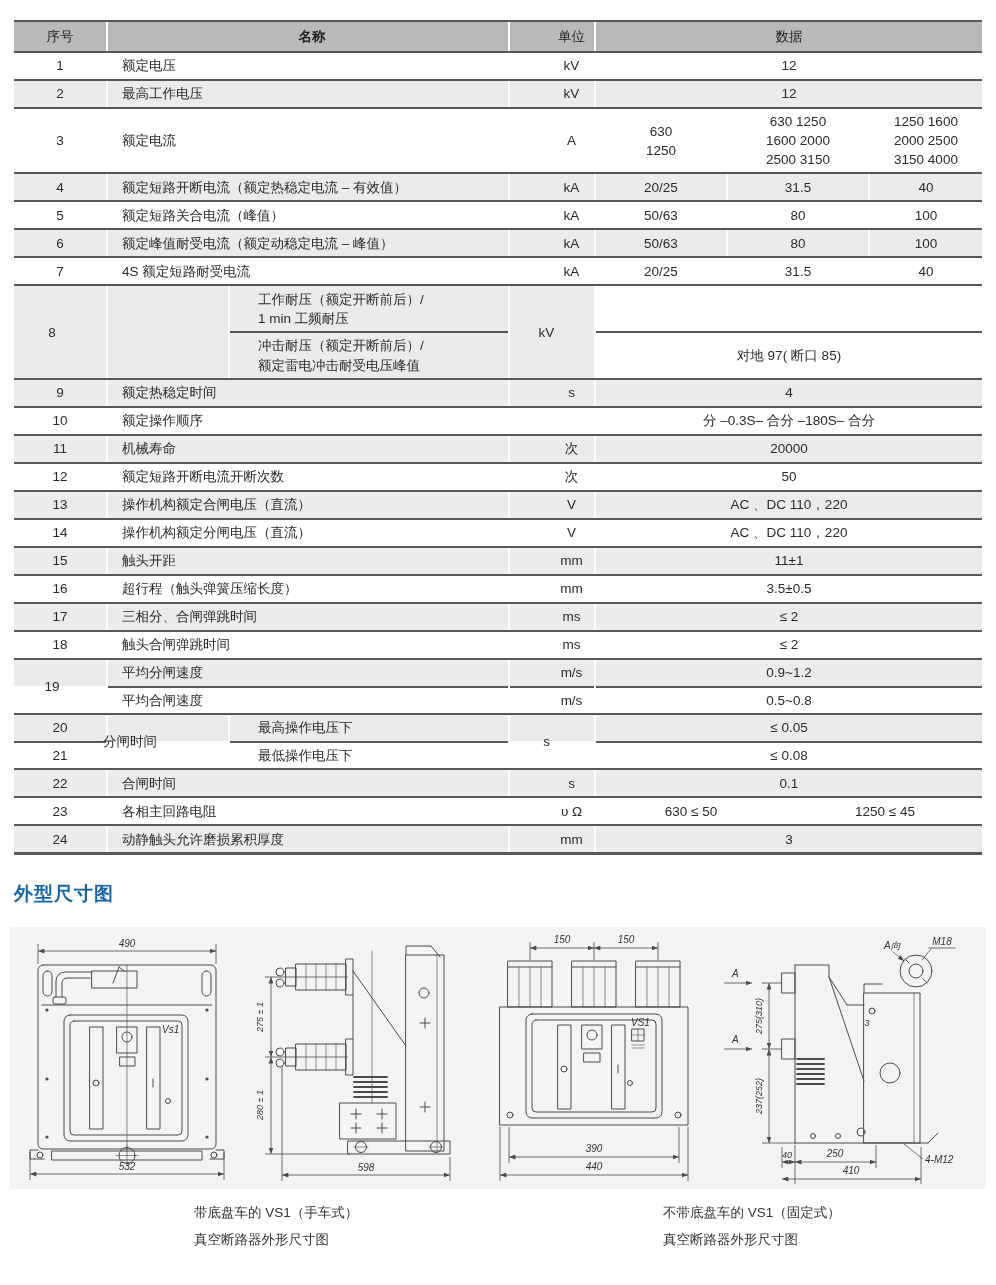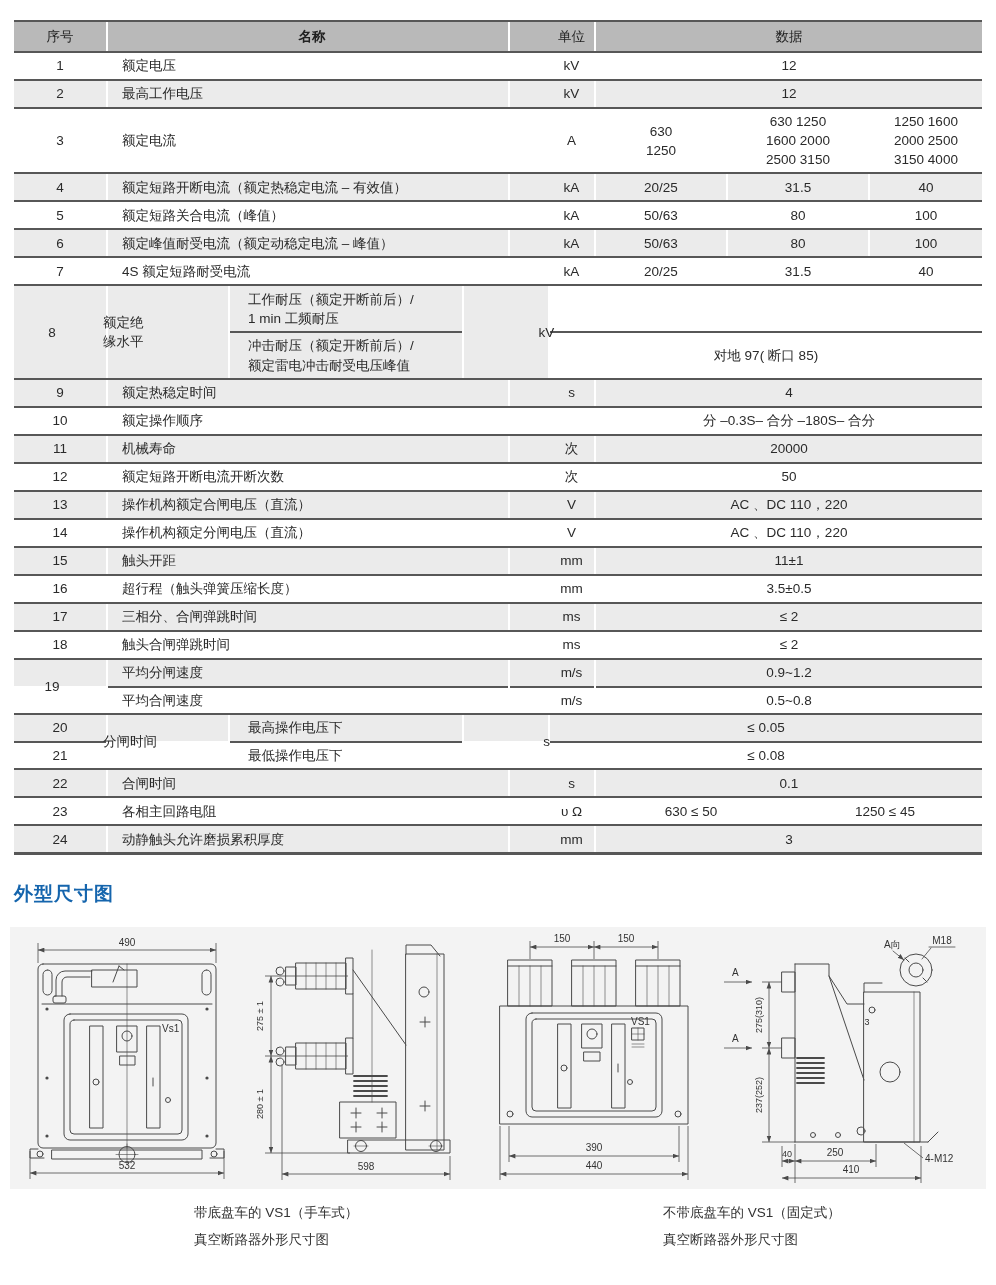--- a/index.html
+++ b/index.html
@@ -12,40 +12,40 @@
   .tbl{margin:20px 14px 0 14px;width:968px;border-top:2px solid var(--line);border-bottom:3px solid var(--line);}
   .tbl > * + *{border-top:2px solid var(--line);}
   .trow,.trow-sub{display:flex;}
   .tgroup{position:relative;}
   .tc{display:flex;align-items:center;justify-content:center;text-align:center;box-sizing:border-box;
       padding:3px 6px;margin-right:2px;min-height:26px;font-size:13.5px;line-height:1.42;white-space:pre-line;}
   .trow .tc:last-child,.trow-sub .tc:last-child{margin-right:0;}
   .c-no{width:92px;flex:none;}
   .c-name{width:400px;flex:none;justify-content:flex-start;text-align:left;padding-left:14px;}
   .c-nameL{width:120px;flex:none;}
-  .c-nameR{width:232px;flex:none;justify-content:flex-start;text-align:left;padding-left:18px;}
+  .c-nameR{width:278px;flex:none;justify-content:flex-start;text-align:left;padding-left:28px;}
   .c-unit{width:84px;flex:none;padding-left:45px;}
   .c-data{flex:1;}
   .c-d3a{width:130px;flex:none;}
   .c-d3b{width:140px;flex:none;}
   .c-d3c{flex:1;}
   .c-d2a{width:190px;flex:none;}
   .c-d2b{flex:1;}
   .shade{background:var(--shade);}
   .hd .tc{background:var(--hdbg);min-height:29px;color:#222;}
   .divider{border-top:2px solid var(--line);}
   .ov{position:absolute;top:0;bottom:0;display:flex;align-items:center;justify-content:center;
       font-size:13.5px;white-space:pre-line;line-height:1.42;pointer-events:none;color:#2a2a2a;box-sizing:border-box;}
   .ov-no{left:0;width:76px;}
   .ov-nameL{left:78px;width:120px;justify-content:flex-start;padding-left:11px;text-align:left;}
   .ov-unit{left:480px;width:105px;}
 
   
   .draw-panel{margin:20px 10px 0 10px;height:262px;background:var(--panel);
-              display:flex;justify-content:space-between;align-items:center;padding:2px 6px 0 6px;box-sizing:border-box;}
+              display:flex;justify-content:space-between;align-items:flex-end;padding:2px 6px 0 6px;box-sizing:border-box;font-style:italic;}
   .ln{stroke:#4a4a4a;stroke-width:1;fill:none;stroke-linecap:round;stroke-linejoin:round;}
   .thin{stroke:#4a4a4a;stroke-width:0.8;fill:none;}
   .hair{stroke-width:0.6;}
   .thick{stroke-width:1.8;}
   .mk{fill:#4a4a4a;stroke:none;}
   .dots circle{fill:#4a4a4a;stroke:none;}
   .dtx{font-family:"Liberation Sans","DejaVu Sans",sans-serif;font-size:10px;fill:#333;stroke:none;}
   .dtx9{font-family:"Liberation Sans","DejaVu Sans",sans-serif;font-size:9px;fill:#333;stroke:none;}
   .captions{position:relative;height:60px;}
   .cap{position:absolute;top:10px;font-size:13.5px;line-height:2;color:#333;white-space:pre-line;}
@@ -132,22 +132,20 @@
         </div>
         <div class="trow-sub">
           <div class="tc c-no shade"></div>
           <div class="tc c-nameL shade"></div>
           <div class="tc c-nameR divider shade" style="min-height: 45px;">冲击耐压（额定开断前后）/
 额定雷电冲击耐受电压峰值</div>
           <div class="tc c-unit shade"></div>
           <div class="tc c-data divider" style="min-height: 45px;">对地  97( 断口 85)</div>
         </div>
         <div class="ov ov-no">8</div>
-        <div class="ov ov-nameL">额定绝
-缘水平</div>
         <div class="ov ov-unit">kV</div>
       </div>
       <div class="trow">
         <div class="tc c-no shade">9</div>
         <div class="tc c-name shade">额定热稳定时间</div>
         <div class="tc c-unit shade">s</div>
         <div class="tc c-data shade">4</div>
       </div>
       <div class="trow">
         <div class="tc c-no">10</div>

